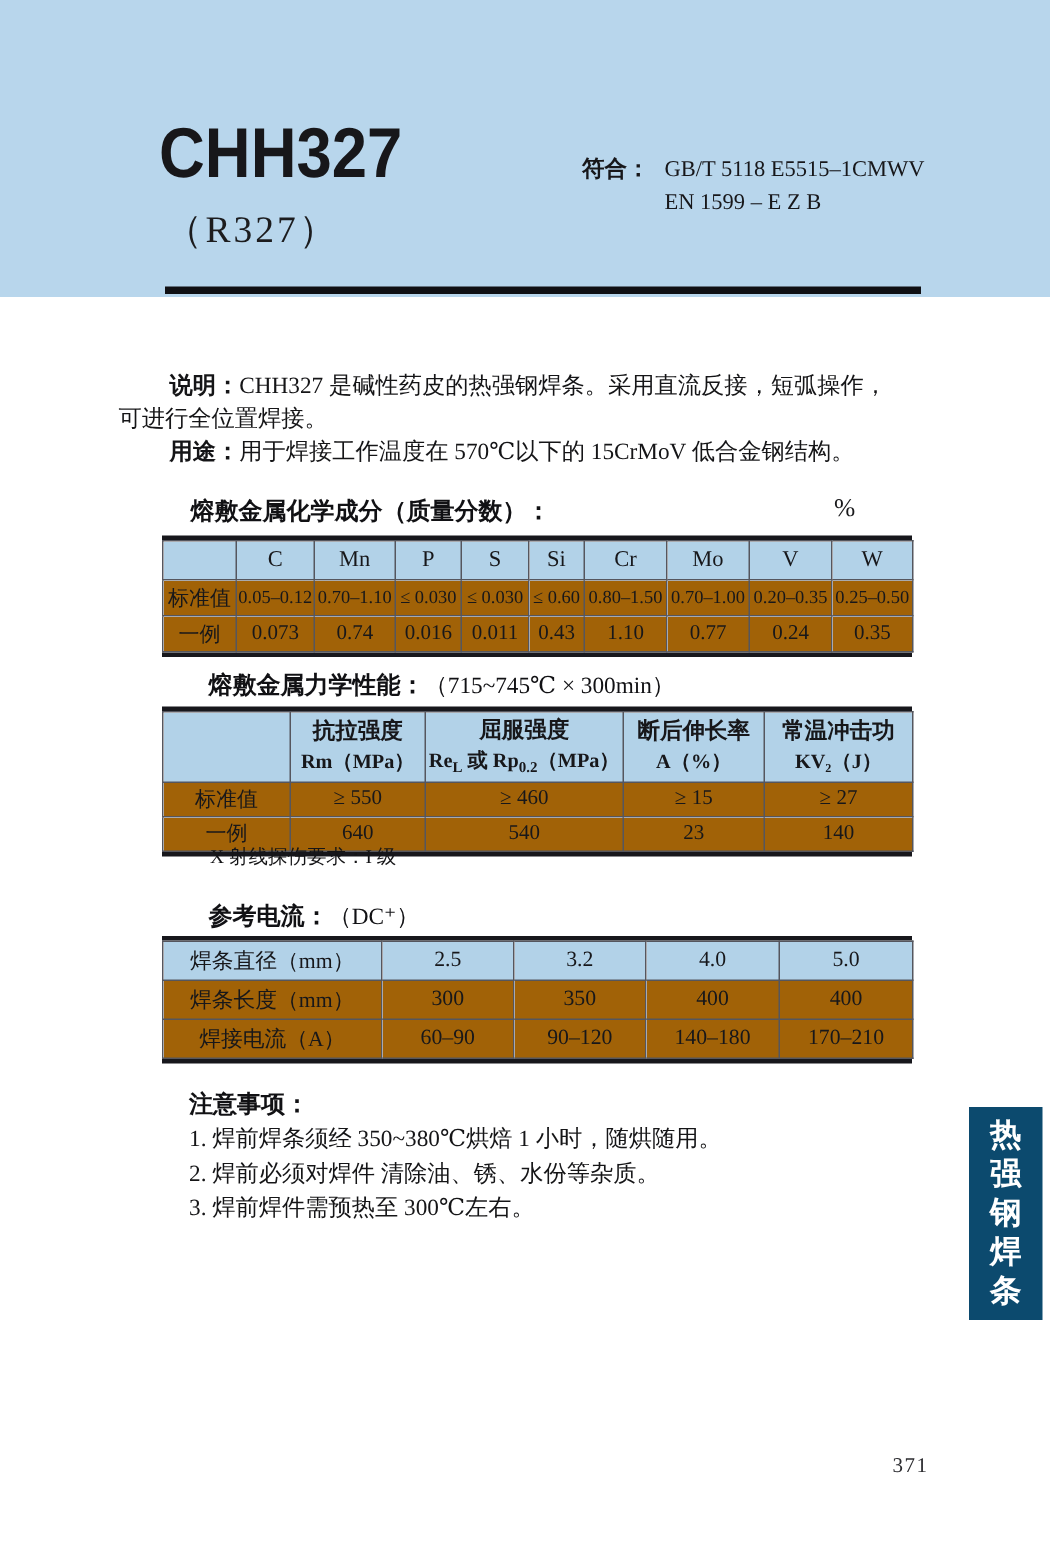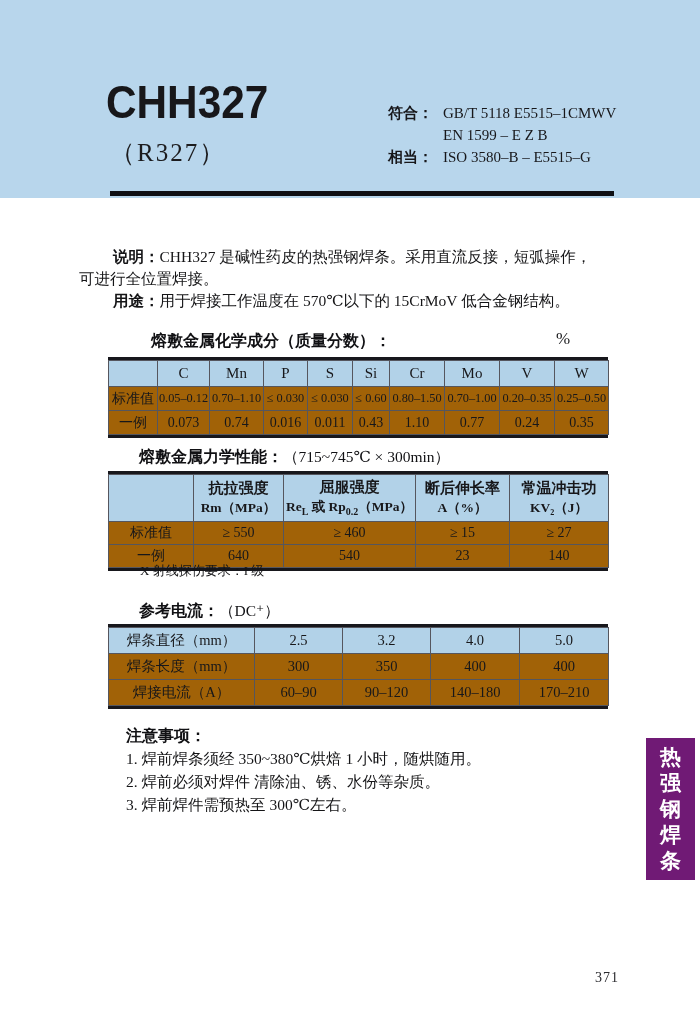--- a/index.html
+++ b/index.html
@@ -49,21 +49,21 @@
   .mech-row td{height:22px;}
   .cur-row td{height:25px;font-size:14.5px;}
 
   .xray{position:absolute;left:140px;top:562px;font-size:13px;white-space:nowrap;color:#151517;}
 
   
   .nline{position:absolute;left:126px;font-size:15.5px;white-space:nowrap;color:#151517;}
   .ntitle{font-family:"Liberation Sans","DejaVu Sans",sans-serif;font-weight:bold;font-size:16px;color:#111114;}
 
   
-  .tab{position:absolute;left:646px;top:738px;width:49px;height:142px;background:#701a75;
+  .tab{position:absolute;left:646px;top:738px;width:49px;height:142px;background:#0c4a6e;
        display:flex;align-items:center;justify-content:center;}
   .tabtxt{width:24px;font-family:"Liberation Sans","DejaVu Sans",sans-serif;font-weight:bold;
           font-size:21px;line-height:26px;color:#ffffff;text-align:center;word-break:break-all;}
   .pagenum{position:absolute;left:595px;top:970px;font-size:14px;letter-spacing:1px;color:#2a2a2e;}
 </style>
 </head>
 <body>
 
 <div>
 
@@ -72,38 +72,34 @@
   <div class="altmodel">（R327）</div>
   <div class="stds">
     <div class="srow">
       <span class="slab">符合：</span>
       <span>GB/T 5118 E5515–1CMWV</span>
     </div>
     <div class="srow">
       <span class="slab"></span>
       <span>EN 1599 – E Z B</span>
     </div>
-    <div class="srow">
-      <span class="slab">相当：</span>
-      <span>ISO 3580–B – E5515–G</span>
-    </div>
   </div>
   <div class="rule"></div>
 
   <div class="bline indent" style="top:247px;">
     <span class="blab">说明：</span><span>CHH327 是碱性药皮的热强钢焊条。采用直流反接，短弧操作，</span>
   </div>
   <div class="bline" style="top:269px;">
     <span>可进行全位置焊接。</span>
   </div>
   <div class="bline indent" style="top:291px;">
     <span class="blab">用途：</span><span>用于焊接工作温度在 570℃以下的 15CrMoV 低合金钢结构。</span>
   </div>
 
-  <div class="sec" style="left:151px;top:331px;text-align:center;">熔敷金属化学成分（质量分数）：</div>
+  <div class="sec" style="left:127px;top:331px;text-align:center;">熔敷金属化学成分（质量分数）：</div>
   <div style="position:absolute;left:556px;top:329px;font-size:17px;">%</div>
 
   <div class="twrap" style="top:357px;">
     <table>
       <colgroup>
         <col style="width:49px">
           <col style="width:52px">
           <col style="width:54px">
           <col style="width:44px">
           <col style="width:45px">

